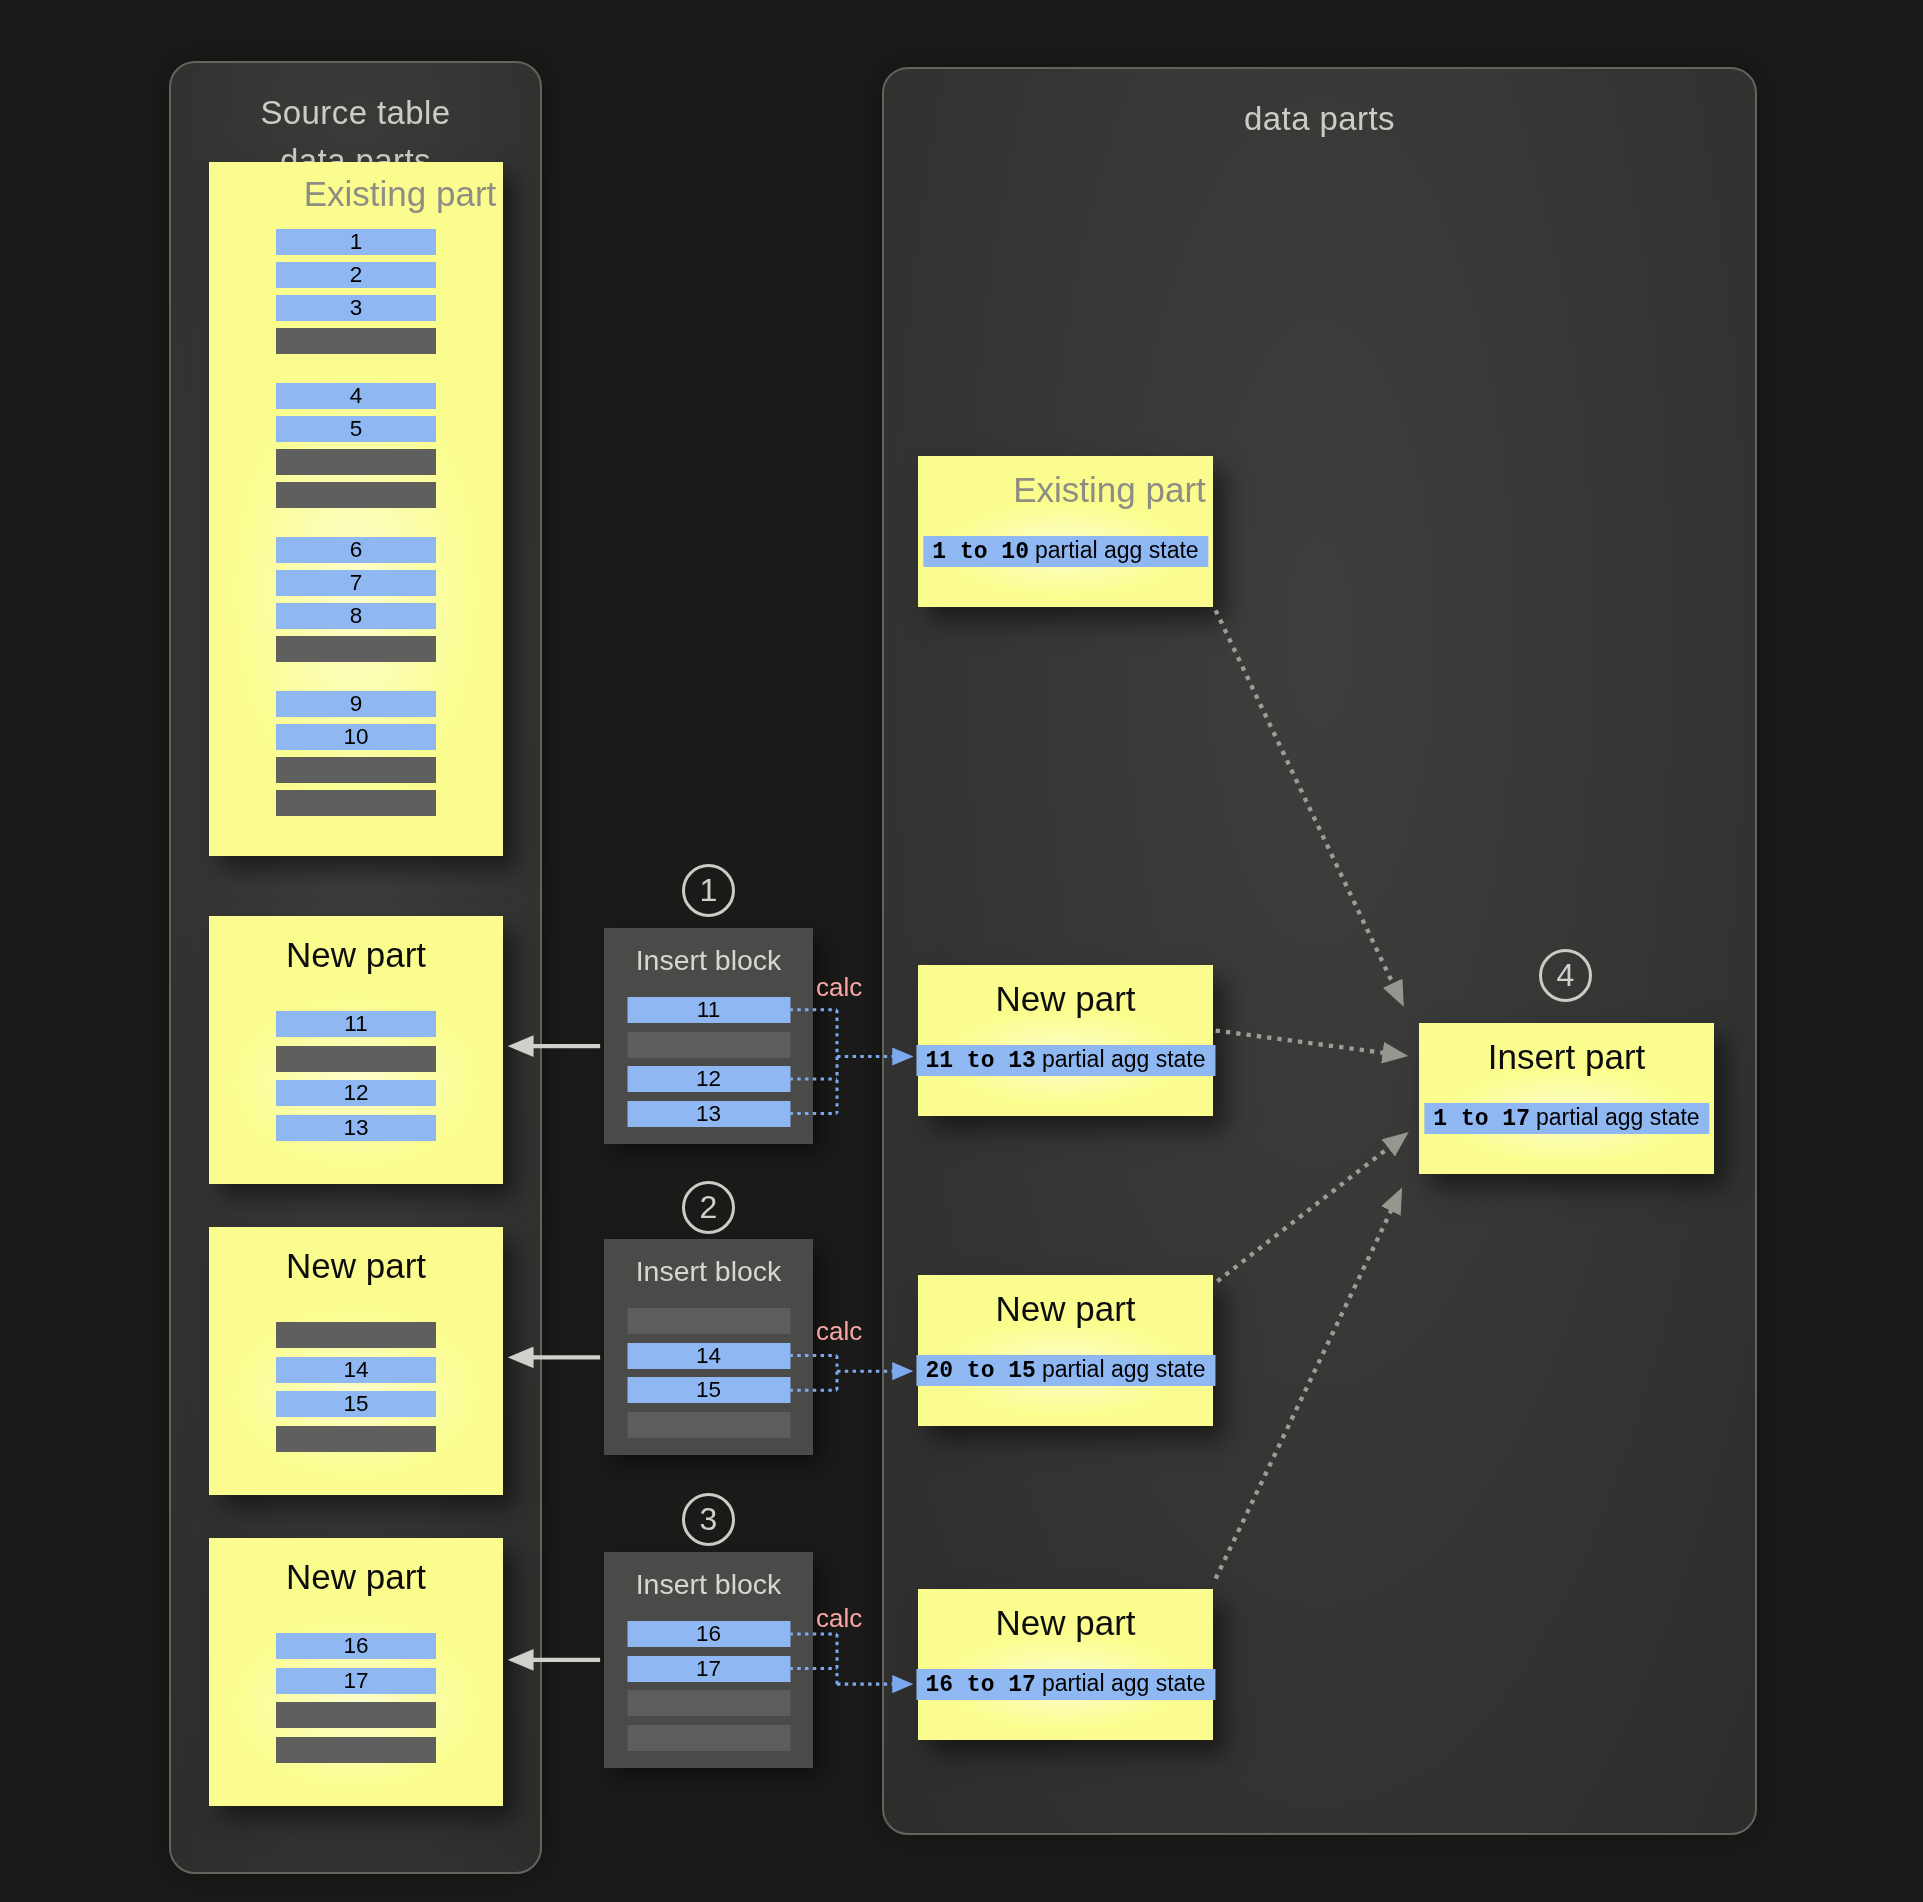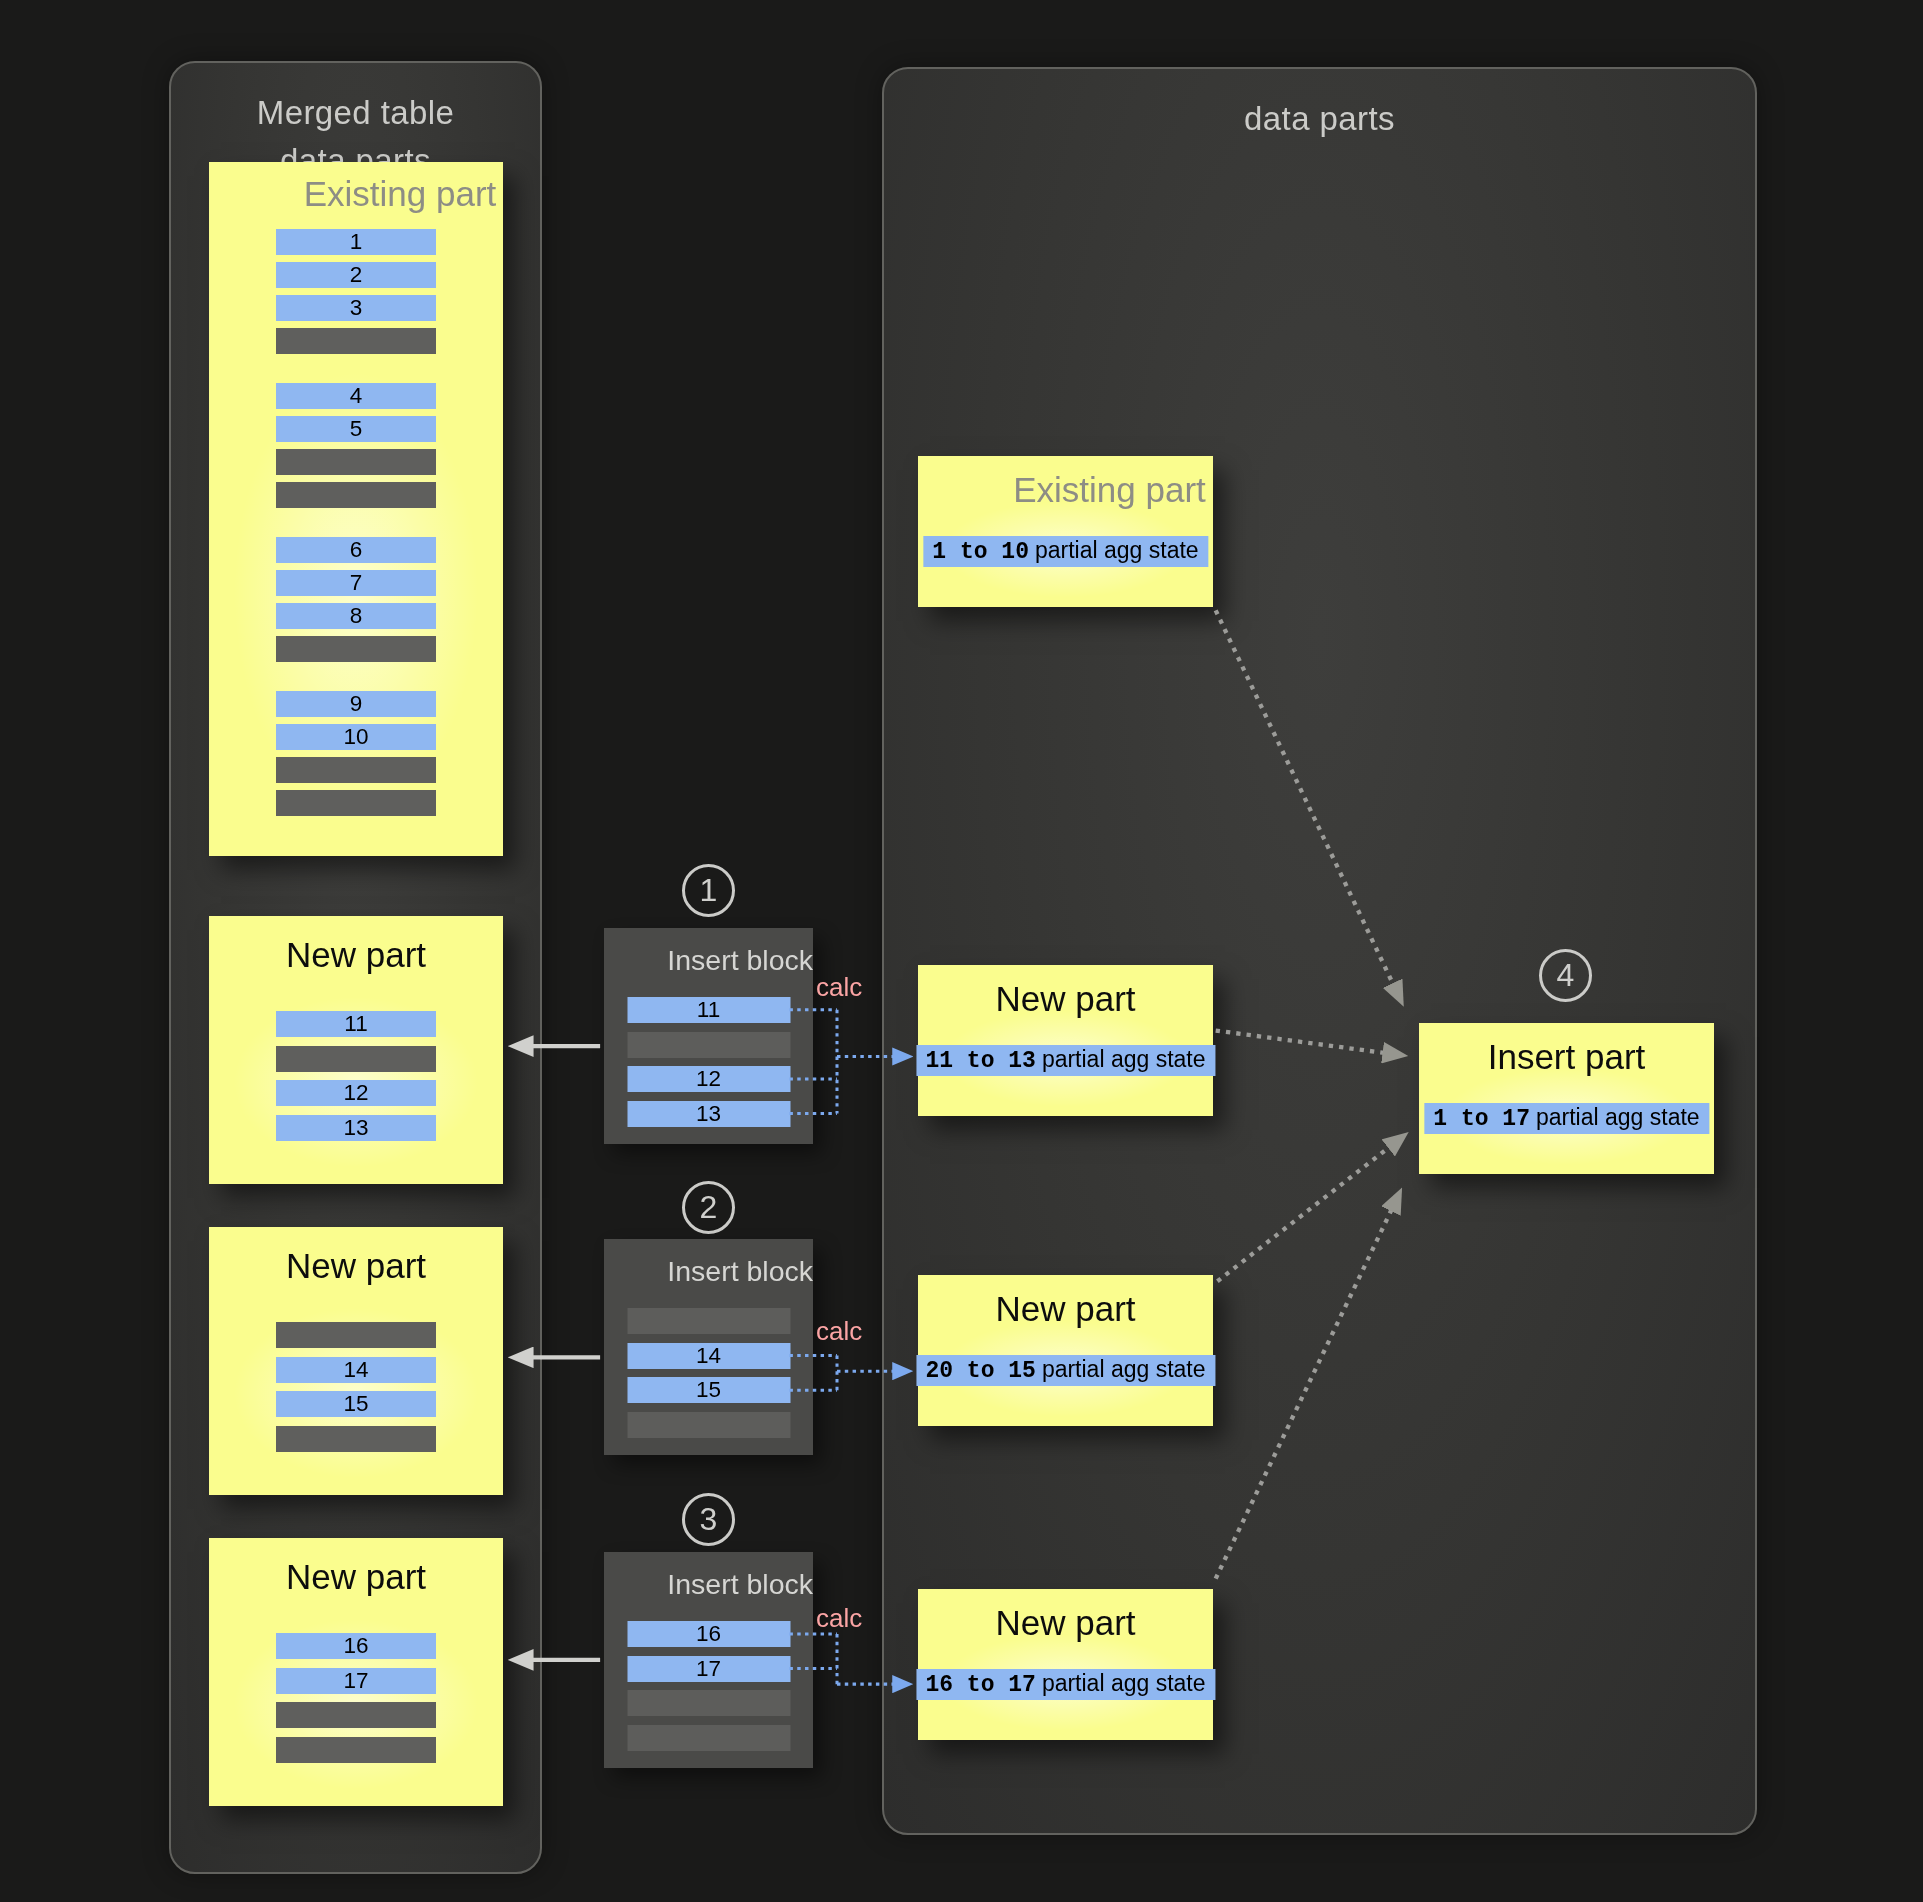--- a/index.html
+++ b/index.html
@@ -47,21 +47,21 @@
   .row-group{display:flex;flex-direction:column;gap:7px;}
   .row{height:26px;font-size:22.5px;line-height:26px;text-align:center;color:#000;}
   .row.blue{background:#8fb7f1;}
   .row.gray{background:#5f5f5d;}
   
   .iblock{
     position:absolute;left:604px;width:209px;height:216px;background:#4a4a48;
     box-shadow:8.6px 10.4px 19px rgba(0,0,0,.45);
   }
   .ib1{top:928px;} .ib2{top:1239px;} .ib3{top:1552px;}
-  .ib-title{position:absolute;top:15.6px;left:0;width:100%;text-align:right;font-size:28.5px;color:#d6d6d3;}
+  .ib-title{position:absolute;top:15.6px;left:0;width:100%;text-align:center;font-size:28.5px;color:#d6d6d3;}
   .iblock .rows{top:69px;width:163px;gap:8.6px;}
   .iblock .row.gray{background:#5d5d5b;}
   
   .step-circle{
     position:absolute;width:47px;height:47px;border:3px solid #cbcbc8;border-radius:50%;
     color:#cfcfcc;font-size:32px;line-height:47px;text-align:center;
   }
   .c1{left:682px;top:864px;} .c2{left:682px;top:1181px;} .c3{left:682px;top:1493px;} .c4{left:1539px;top:949px;}
   .calc{position:absolute;left:816px;font-size:26px;color:#fca5a5;}
   .calc1{top:972px;} .calc2{top:1316px;} .calc3{top:1603px;}
@@ -84,21 +84,21 @@
   .ln-blue{stroke:#7ca9ee;stroke-width:3.5;fill:none;stroke-dasharray:4 5;}
   .ln-gray{stroke:#9c9c99;stroke-width:5;fill:none;stroke-dasharray:5 7;}
 </style>
 </head>
 <body>
 
 <div class="stage">
 
   <section class="panel source">
     <div class="panel-title">
-      <div>Merged table</div>
+      <div>Source table</div>
       <div>data parts</div>
     </div>
 
     <div class="ybox src-existing">
       <div class="ytitle gray">Existing part</div>
       <div class="groups">
           <div class="row-group">
             <div class="row blue">1</div>
             <div class="row blue">2</div>
             <div class="row blue">3</div>

